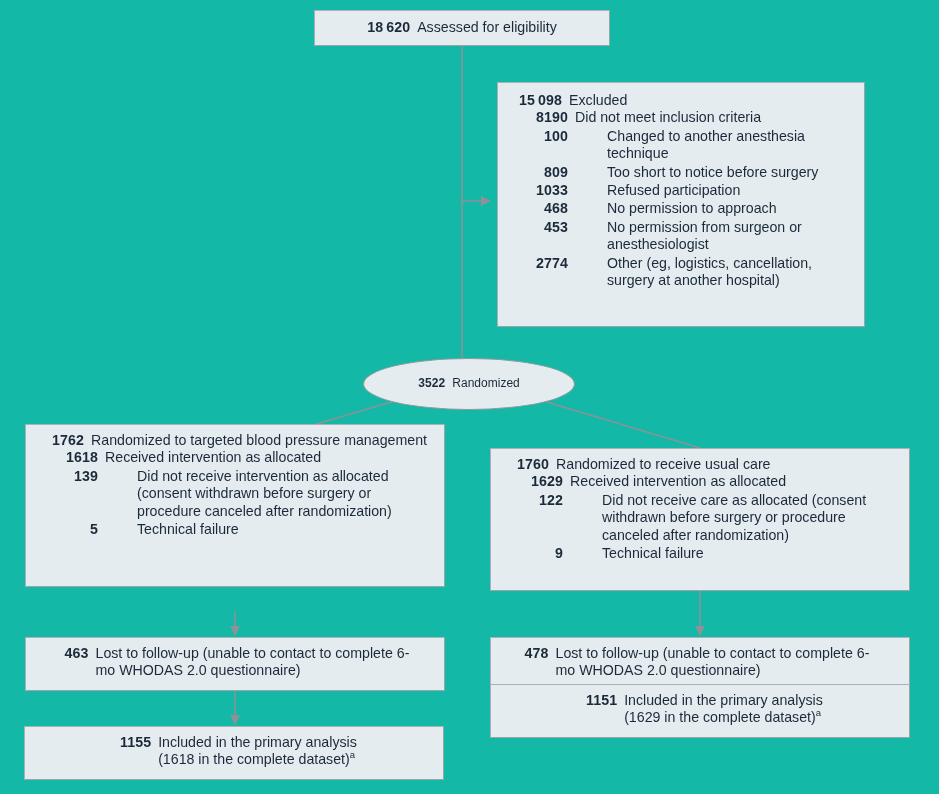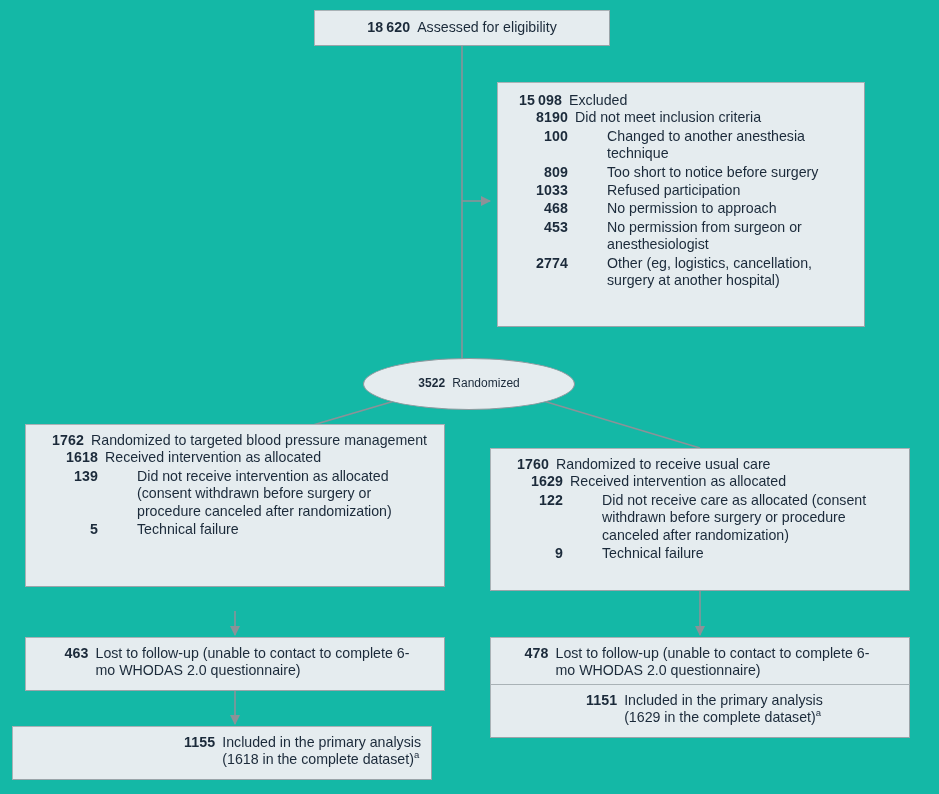--- a/index.html
+++ b/index.html
@@ -102,21 +102,21 @@
     left: 497px; top: 82px; width: 368px; height: 245px;
     padding: 9px 10px 9px 8px;
   }
   #ellipse-random {
     left: 363px; top: 358px; width: 212px; height: 52px;
   }
   #box-arm-left  { left: 25px;  top: 424px; width: 420px; height: 163px; }
   #box-arm-right { left: 490px; top: 448px; width: 420px; height: 143px; }
   #box-lost-left  { left: 25px;  top: 637px; width: 420px; height: 54px; padding-left: 20px; }
   #box-lost-right { left: 490px; top: 637px; width: 420px; height: 54px; }
-  #box-final-left  { left: 12px;  top: 726px; width: 420px; height: 54px; justify-content: flex-end; }
+  #box-final-left  { left: 24px;  top: 726px; width: 420px; height: 54px; }
   #box-final-right { left: 490px; top: 684px; width: 420px; height: 54px; }
 
   .ellipse .row { font-size: 12px; }
   .ellipse .num { width: auto; }
 </style>
 </head>
 <body>
 
 <div id="canvas">
 

